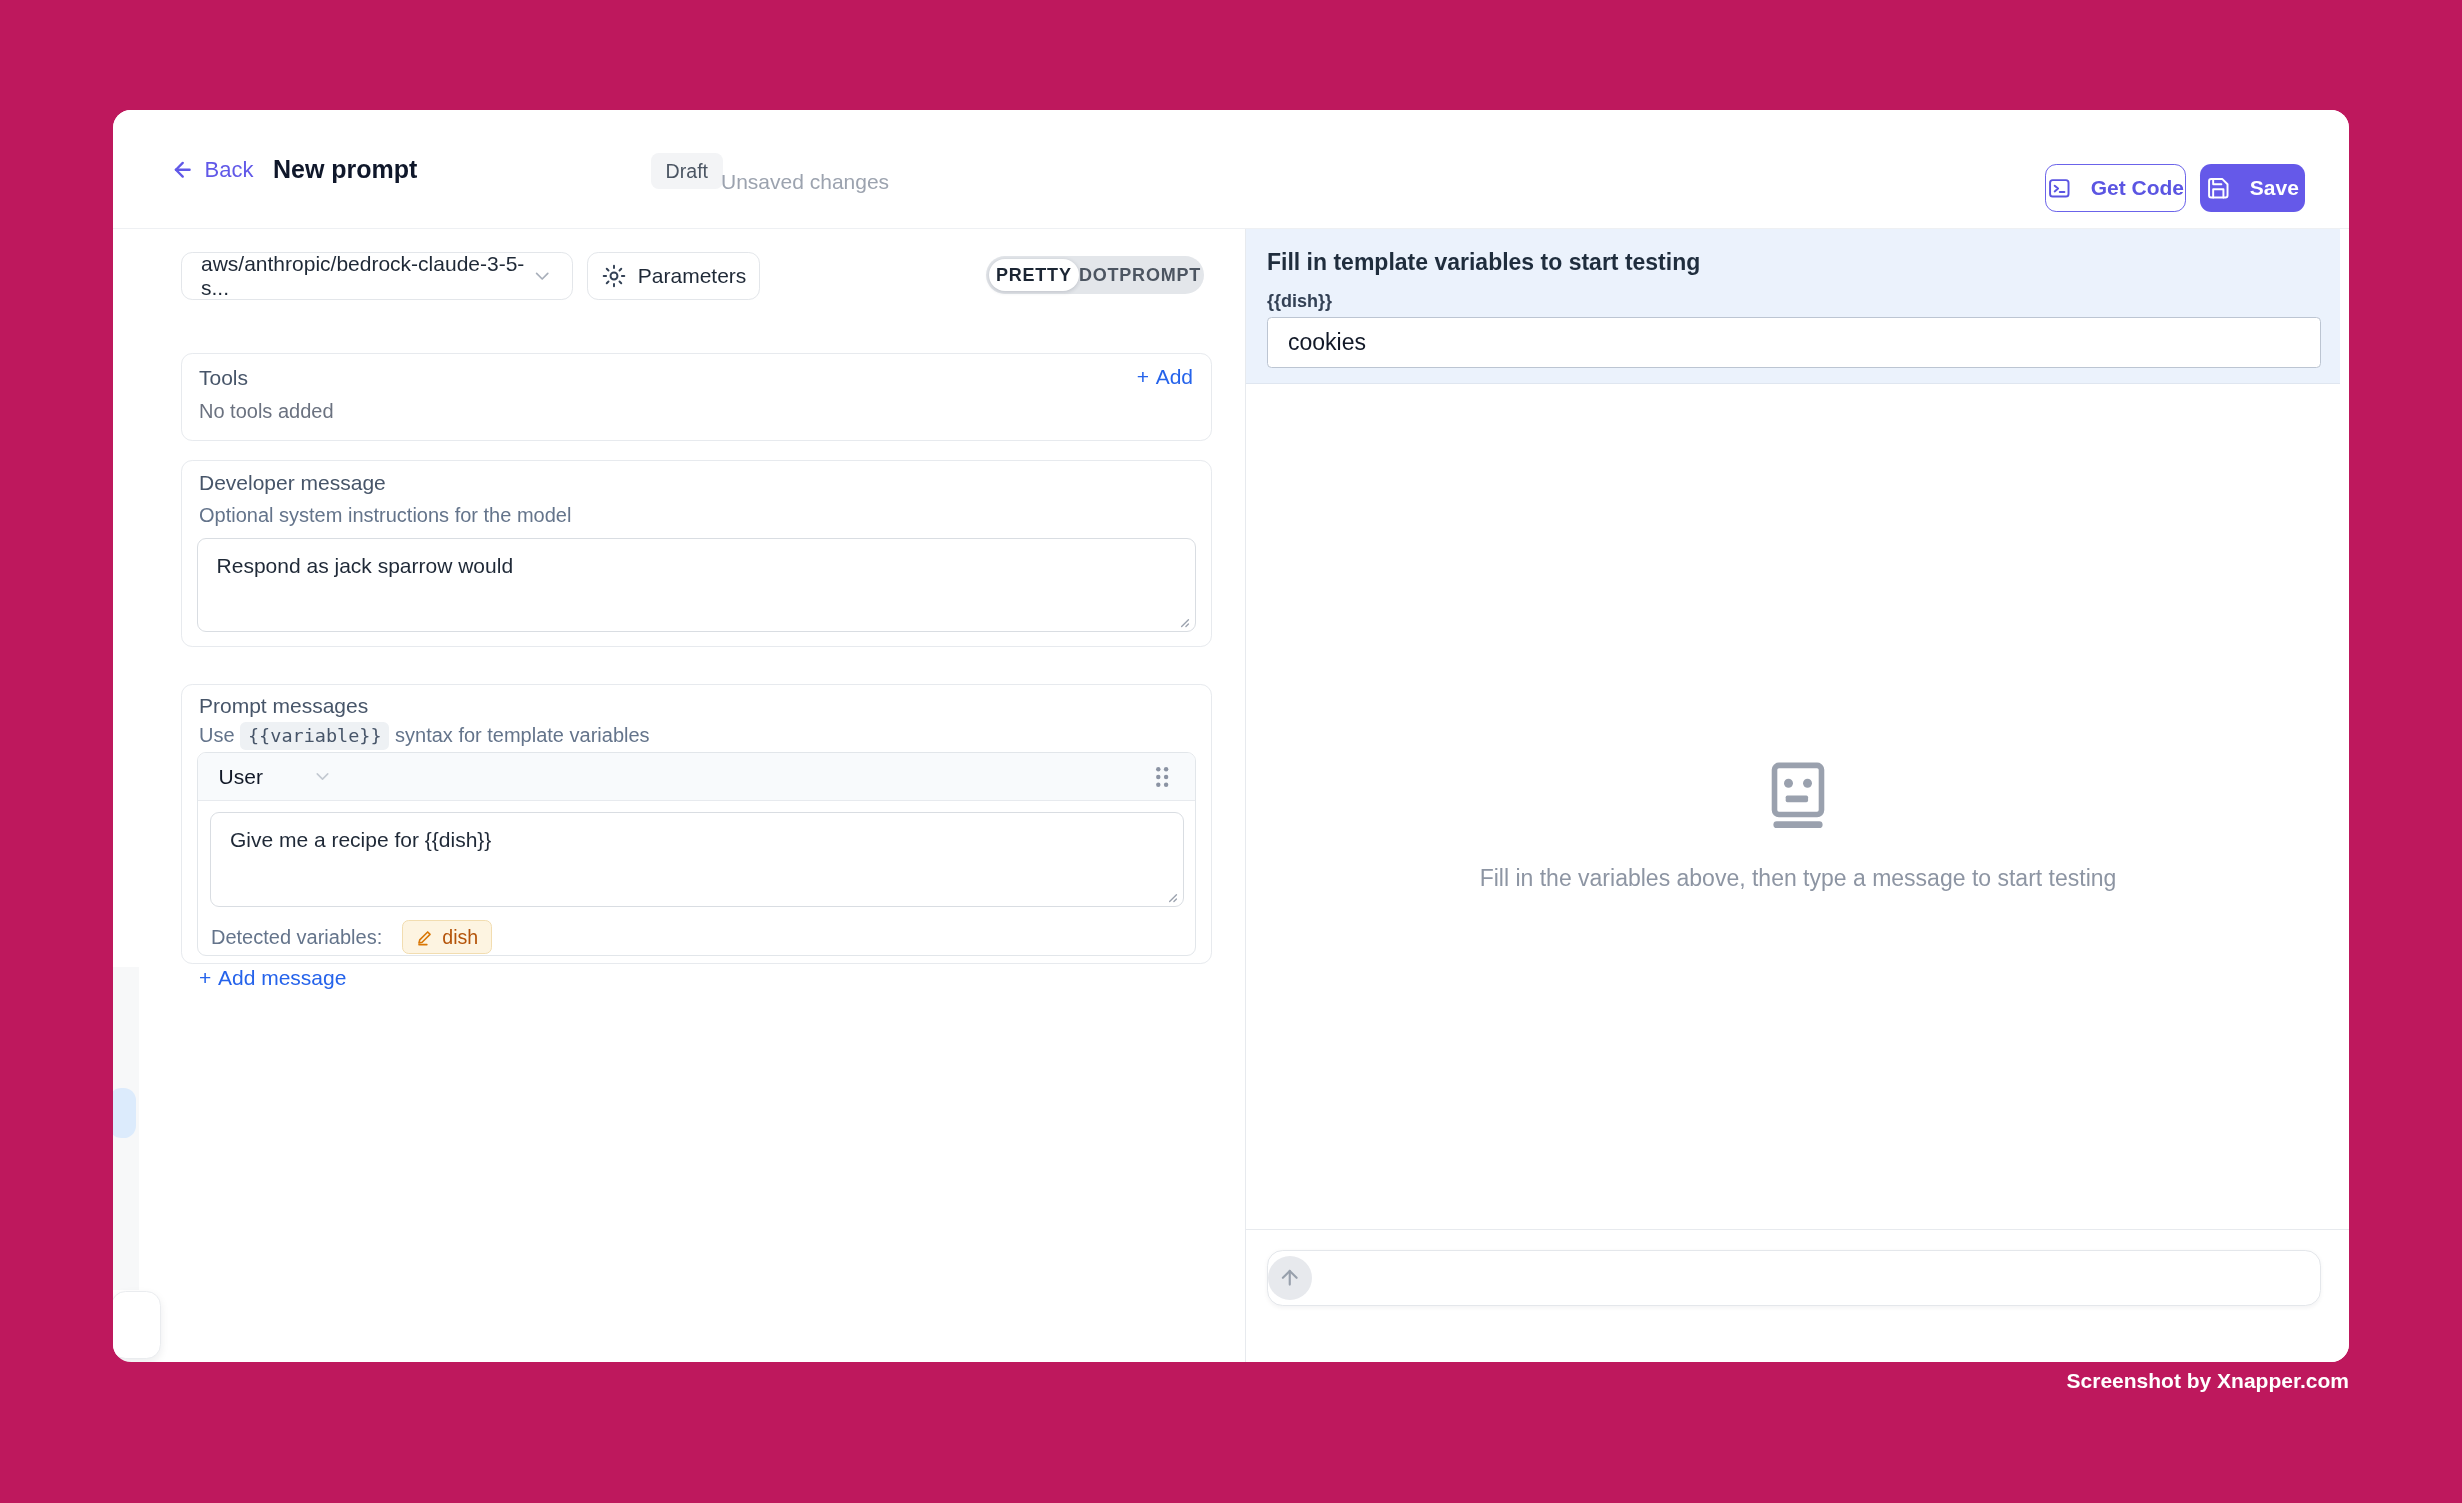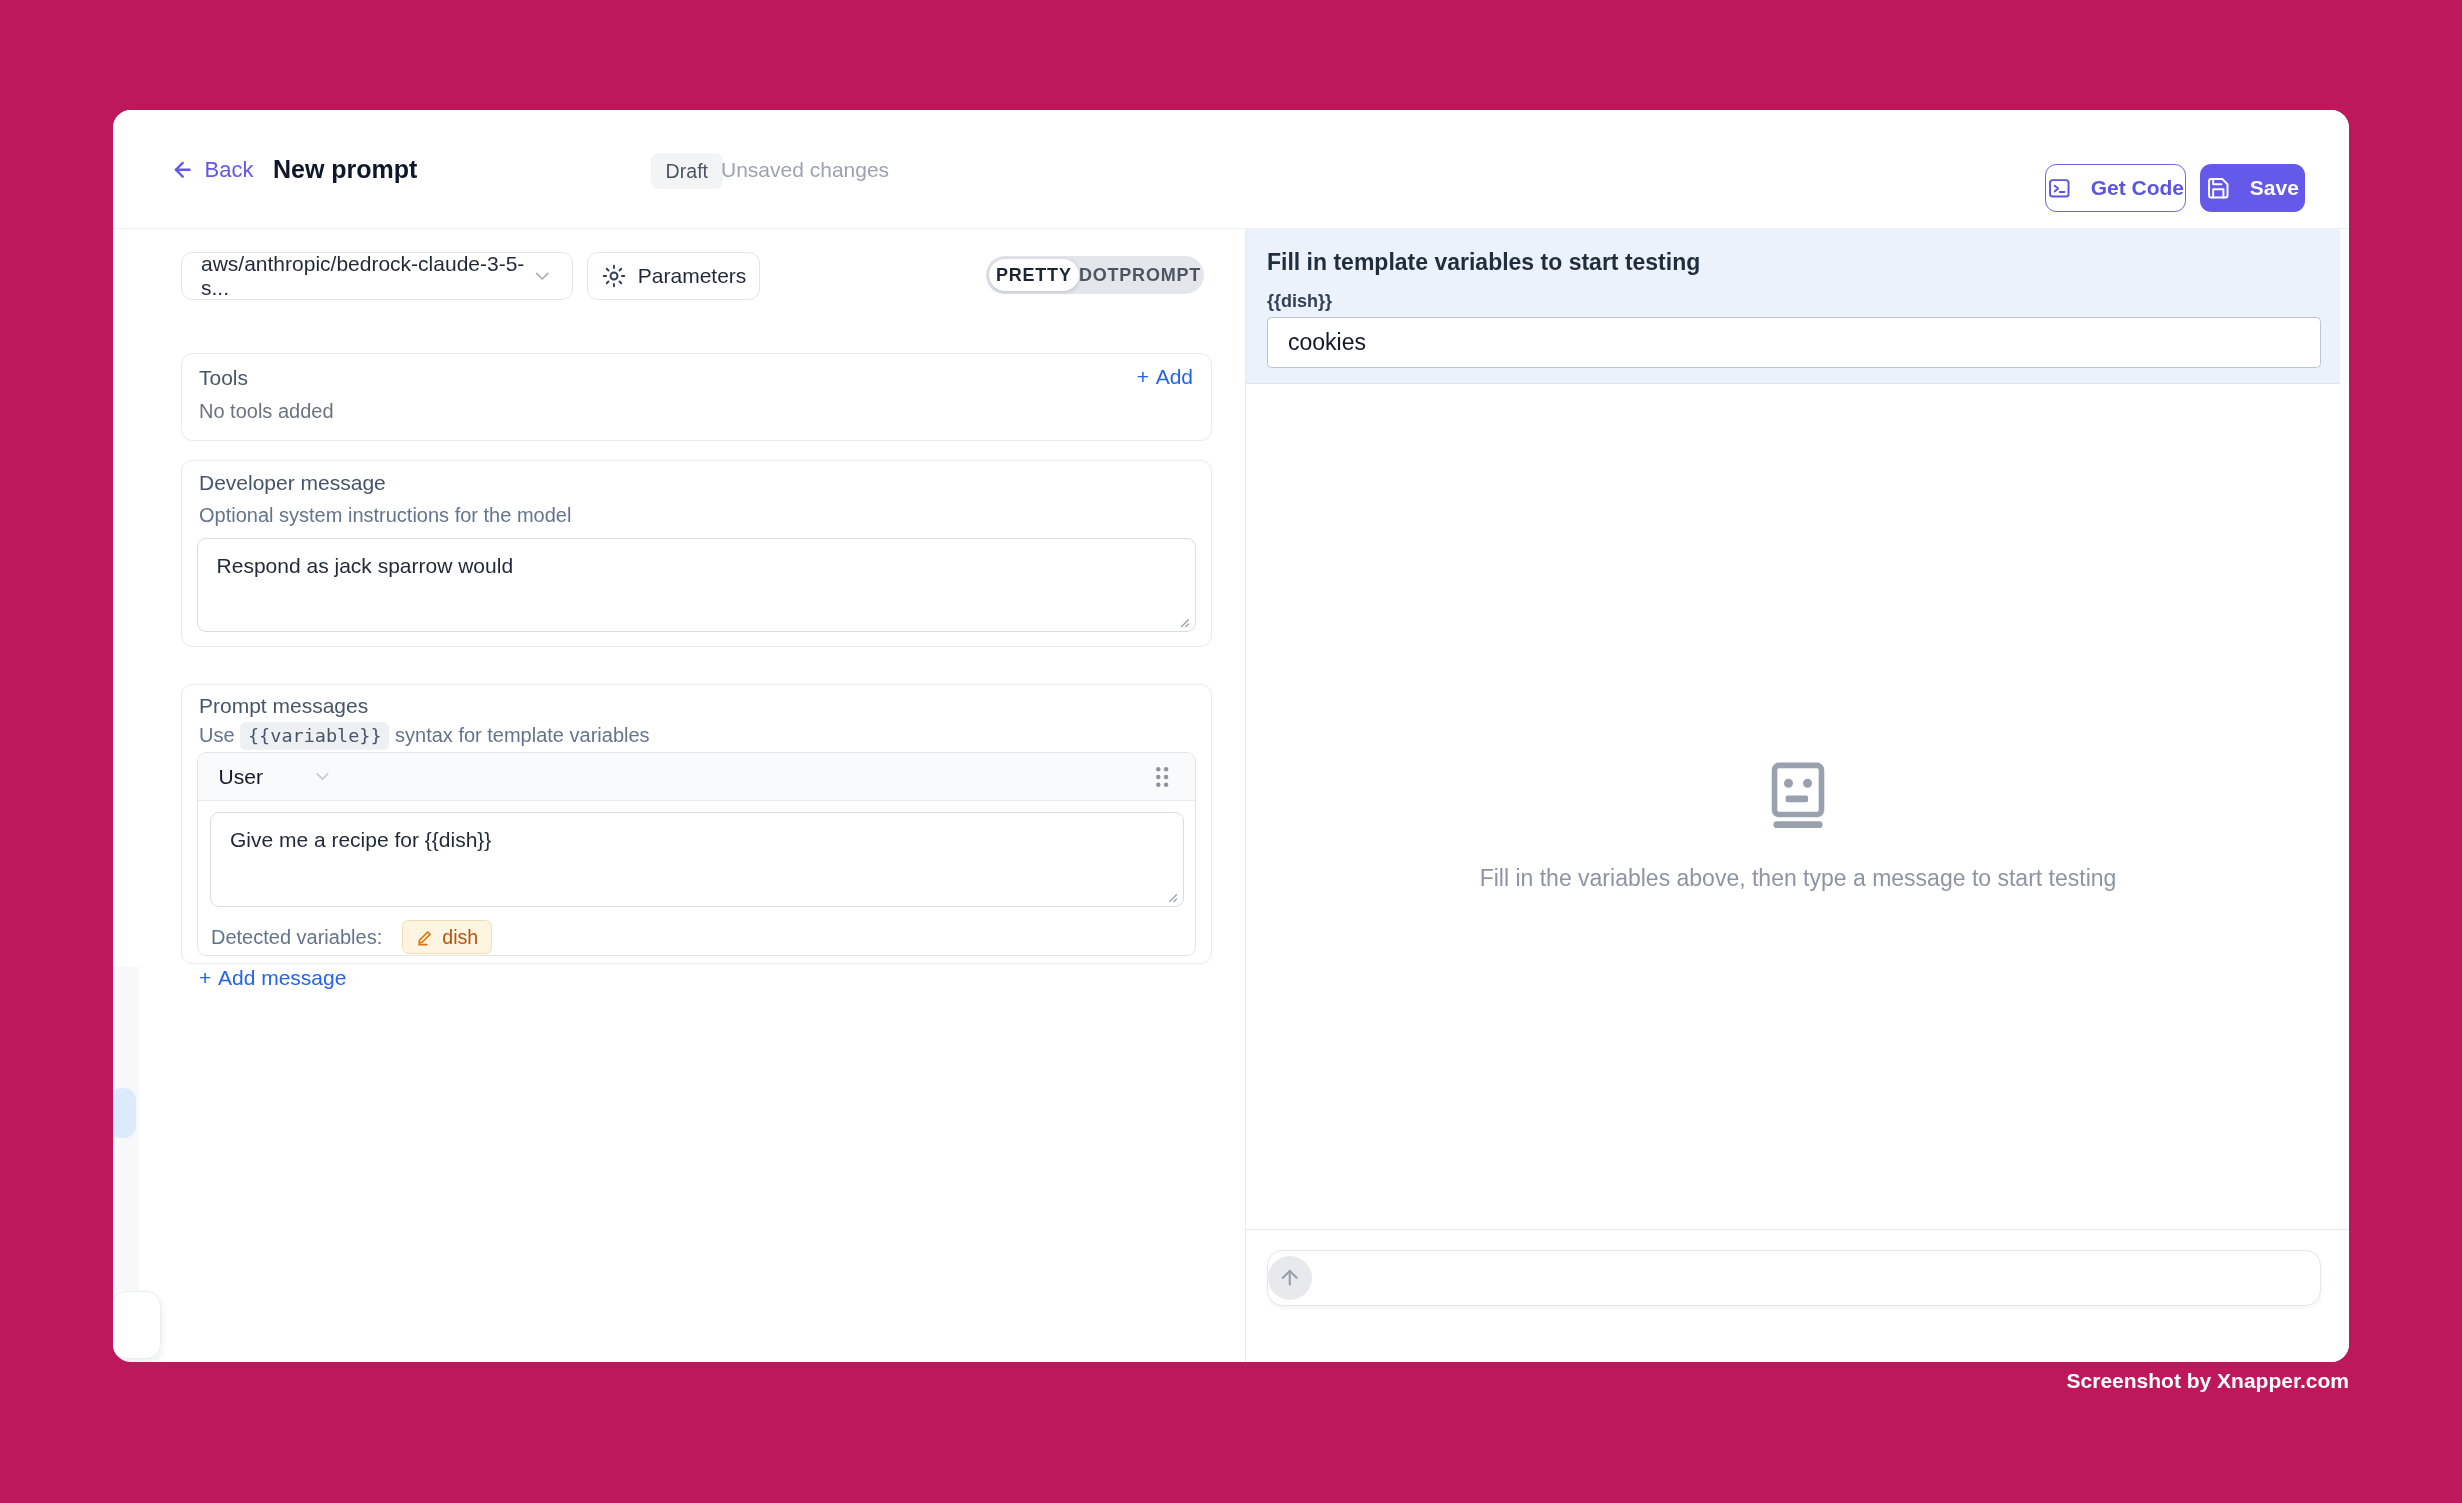--- a/index.html
+++ b/index.html
@@ -10,21 +10,21 @@
   }
   .card {
     position:absolute; left:113px; top:110px; width:2236px; height:1252px;
     background:#fff; border-radius:18px; overflow:hidden;
   }
   
   .hdr { position:absolute; left:0; top:0; right:0; height:119px; border-bottom:1.1px solid #eef0f3; background:#fff; z-index:5; }
   .back { position:absolute; left:58px; top:0; height:119px; display:flex; align-items:center; gap:10px; color:#6159e8; font-size:22px; font-weight:500; cursor:pointer; }
   .pg-title { position:absolute; left:160px; top:0; height:119px; display:flex; align-items:center; font-size:25px; font-weight:600; color:#0f172a; }
   .draft { position:absolute; left:538px; top:43px; background:#f3f4f6; color:#4b5563; font-size:19.6px; font-weight:500; padding:6.7px 14.6px; border-radius:7.8px; }
-  .unsaved { position:absolute; left:608px; top:0; height:119px; display:flex; align-items:center; color:#9ca3af; font-size:21px; }
+  .unsaved { position:absolute; left:608px; top:12px; height:119px; display:flex; align-items:center; color:#9ca3af; font-size:21px; }
   .btn { display:flex; align-items:center; justify-content:center; gap:19px; border-radius:11.2px; font-size:21px; font-weight:600; cursor:pointer; }
   .getcode { position:absolute; right:163px; top:54px; width:141px; height:48px; border:1.7px solid #6b63ea; color:#5b55e2; background:#fff; }
   .savebtn { position:absolute; right:44px; top:54px; width:105px; height:48px; background:#6559e9; color:#fff; border:none; }
   
   .ctl { position:absolute; display:flex; align-items:center; background:#fff; border:1.7px solid #e3e6ea; border-radius:11.2px; color:#1f2937; font-size:21px; }
   .model-sel { left:68px; top:142px; width:392px; height:48px; padding:0 19px; justify-content:space-between; cursor:pointer; }
   .params { left:474px; top:142px; width:173px; height:48px; justify-content:center; gap:11.2px; font-weight:500; cursor:pointer; }
   .toggle { position:absolute; left:873px; top:146px; width:218px; height:38px; background:#e3e6ea; border-radius:22.4px; display:flex; align-items:center; padding:2.8px; }
   .seg { font-size:18px; font-weight:700; letter-spacing:0.8px; display:flex; align-items:center; justify-content:center; height:100%; border-radius:19px; cursor:pointer; }
   .seg.on { background:#fff; color:#1b2533; width:90px; box-shadow:0 1.1px 4.5px rgba(15,23,42,.18); }

